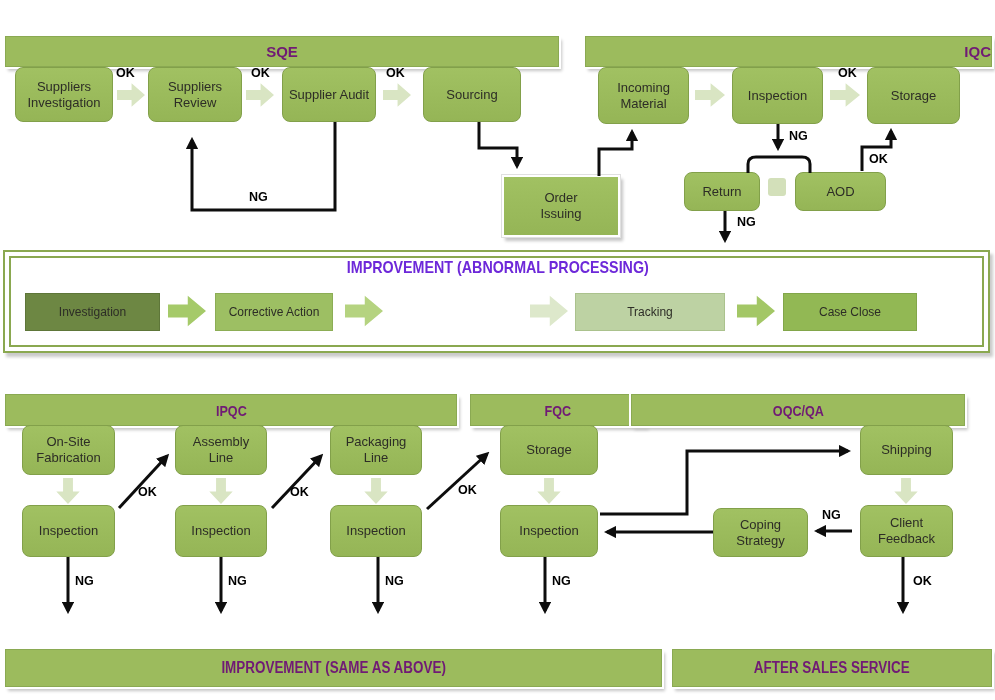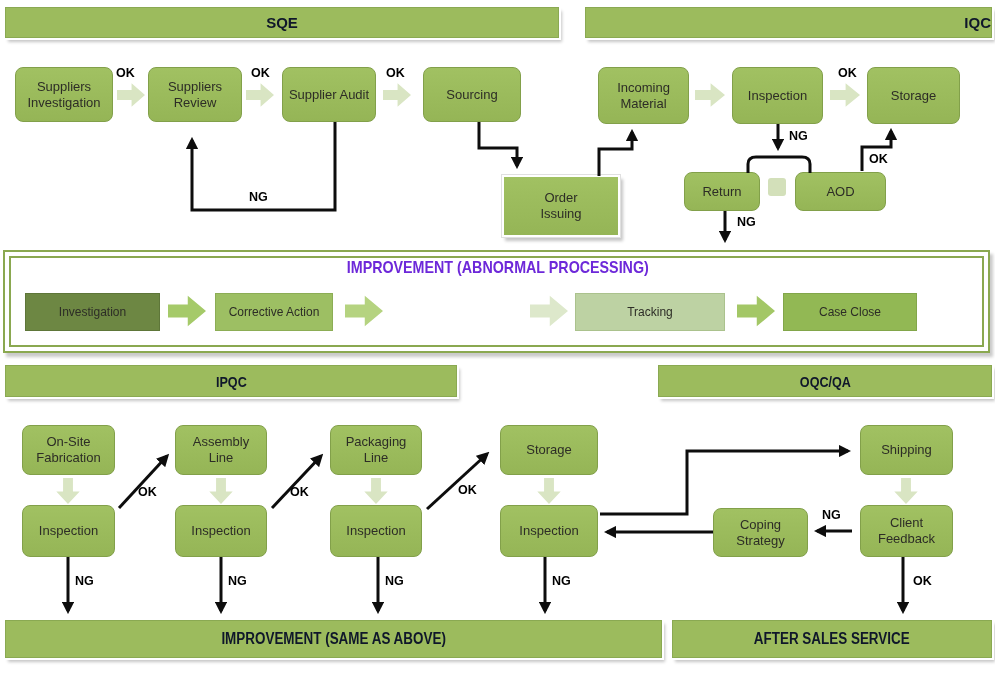--- a/index.html
+++ b/index.html
@@ -3,21 +3,21 @@
 <meta charset="utf-8">
 <style>
   html,body{margin:0;padding:0;background:#fff;}
   #canvas{
     position:relative;width:995px;height:700px;background:#fff;overflow:hidden;
     font-family:"Liberation Sans",sans-serif;color:#2d2d26;
   }
   .bar{
     position:absolute;background:#9cbb5d;border:1px solid #8aa952;outline:2px solid #fff;
     box-shadow:3px 4px 3px #c6c6c6;display:flex;align-items:center;justify-content:center;
-    font-weight:bold;font-size:15px;color:#0f172a;
+    font-weight:bold;font-size:15px;color:#701a75;margin-top:29px;
   }
   .bar .t,.cond{display:inline-block;white-space:nowrap;}
   .cond{transform:scaleX(.84);}
   .node{
     position:absolute;background:linear-gradient(180deg,#a1c162,#95b556);border:1px solid #82a04a;
     border-radius:8px;display:flex;align-items:center;justify-content:center;text-align:center;
     font-size:13px;line-height:1.22;padding:2px 4px;box-sizing:border-box;z-index:2;
   }
   .sharp{
     border-radius:0;border:2px solid #fff;box-shadow:0 0 0 1px #e0e0e0,3px 4px 3px #c6c6c6;
@@ -49,21 +49,24 @@
 
   <div class="bar" style="left:5px;top:7px;width:552px;height:29px;">
       <span class="t">SQE</span>
     </div>
   <div class="bar" style="left:585px;top:7px;width:405px;height:29px;justify-content:flex-end;">
       <span class="t">IQC</span>
     </div>
   <div class="bar" style="left:5px;top:365px;width:450px;height:30px;">
       <span class="cond">IPQC</span>
     </div>
-  <div class="bar" style="left:658px;top:365px;width:332px;height:30px;">
+  <div class="bar" style="left:470px;top:365px;width:174px;height:30px;">
+      <span class="cond">FQC</span>
+    </div>
+  <div class="bar" style="left:631px;top:365px;width:332px;height:30px;">
       <span class="cond">OQC/QA</span>
     </div>
   <div class="bar" style="left:5px;top:620px;width:655px;height:36px;font-size:16px;">
       <span class="cond">IMPROVEMENT (SAME AS ABOVE)</span>
     </div>
   <div class="bar" style="left:672px;top:620px;width:318px;height:36px;font-size:16px;">
       <span class="cond">AFTER SALES SERVICE</span>
     </div>
 
   <div class="node" style="left:15px;top:67px;width:98px;height:55px;">

